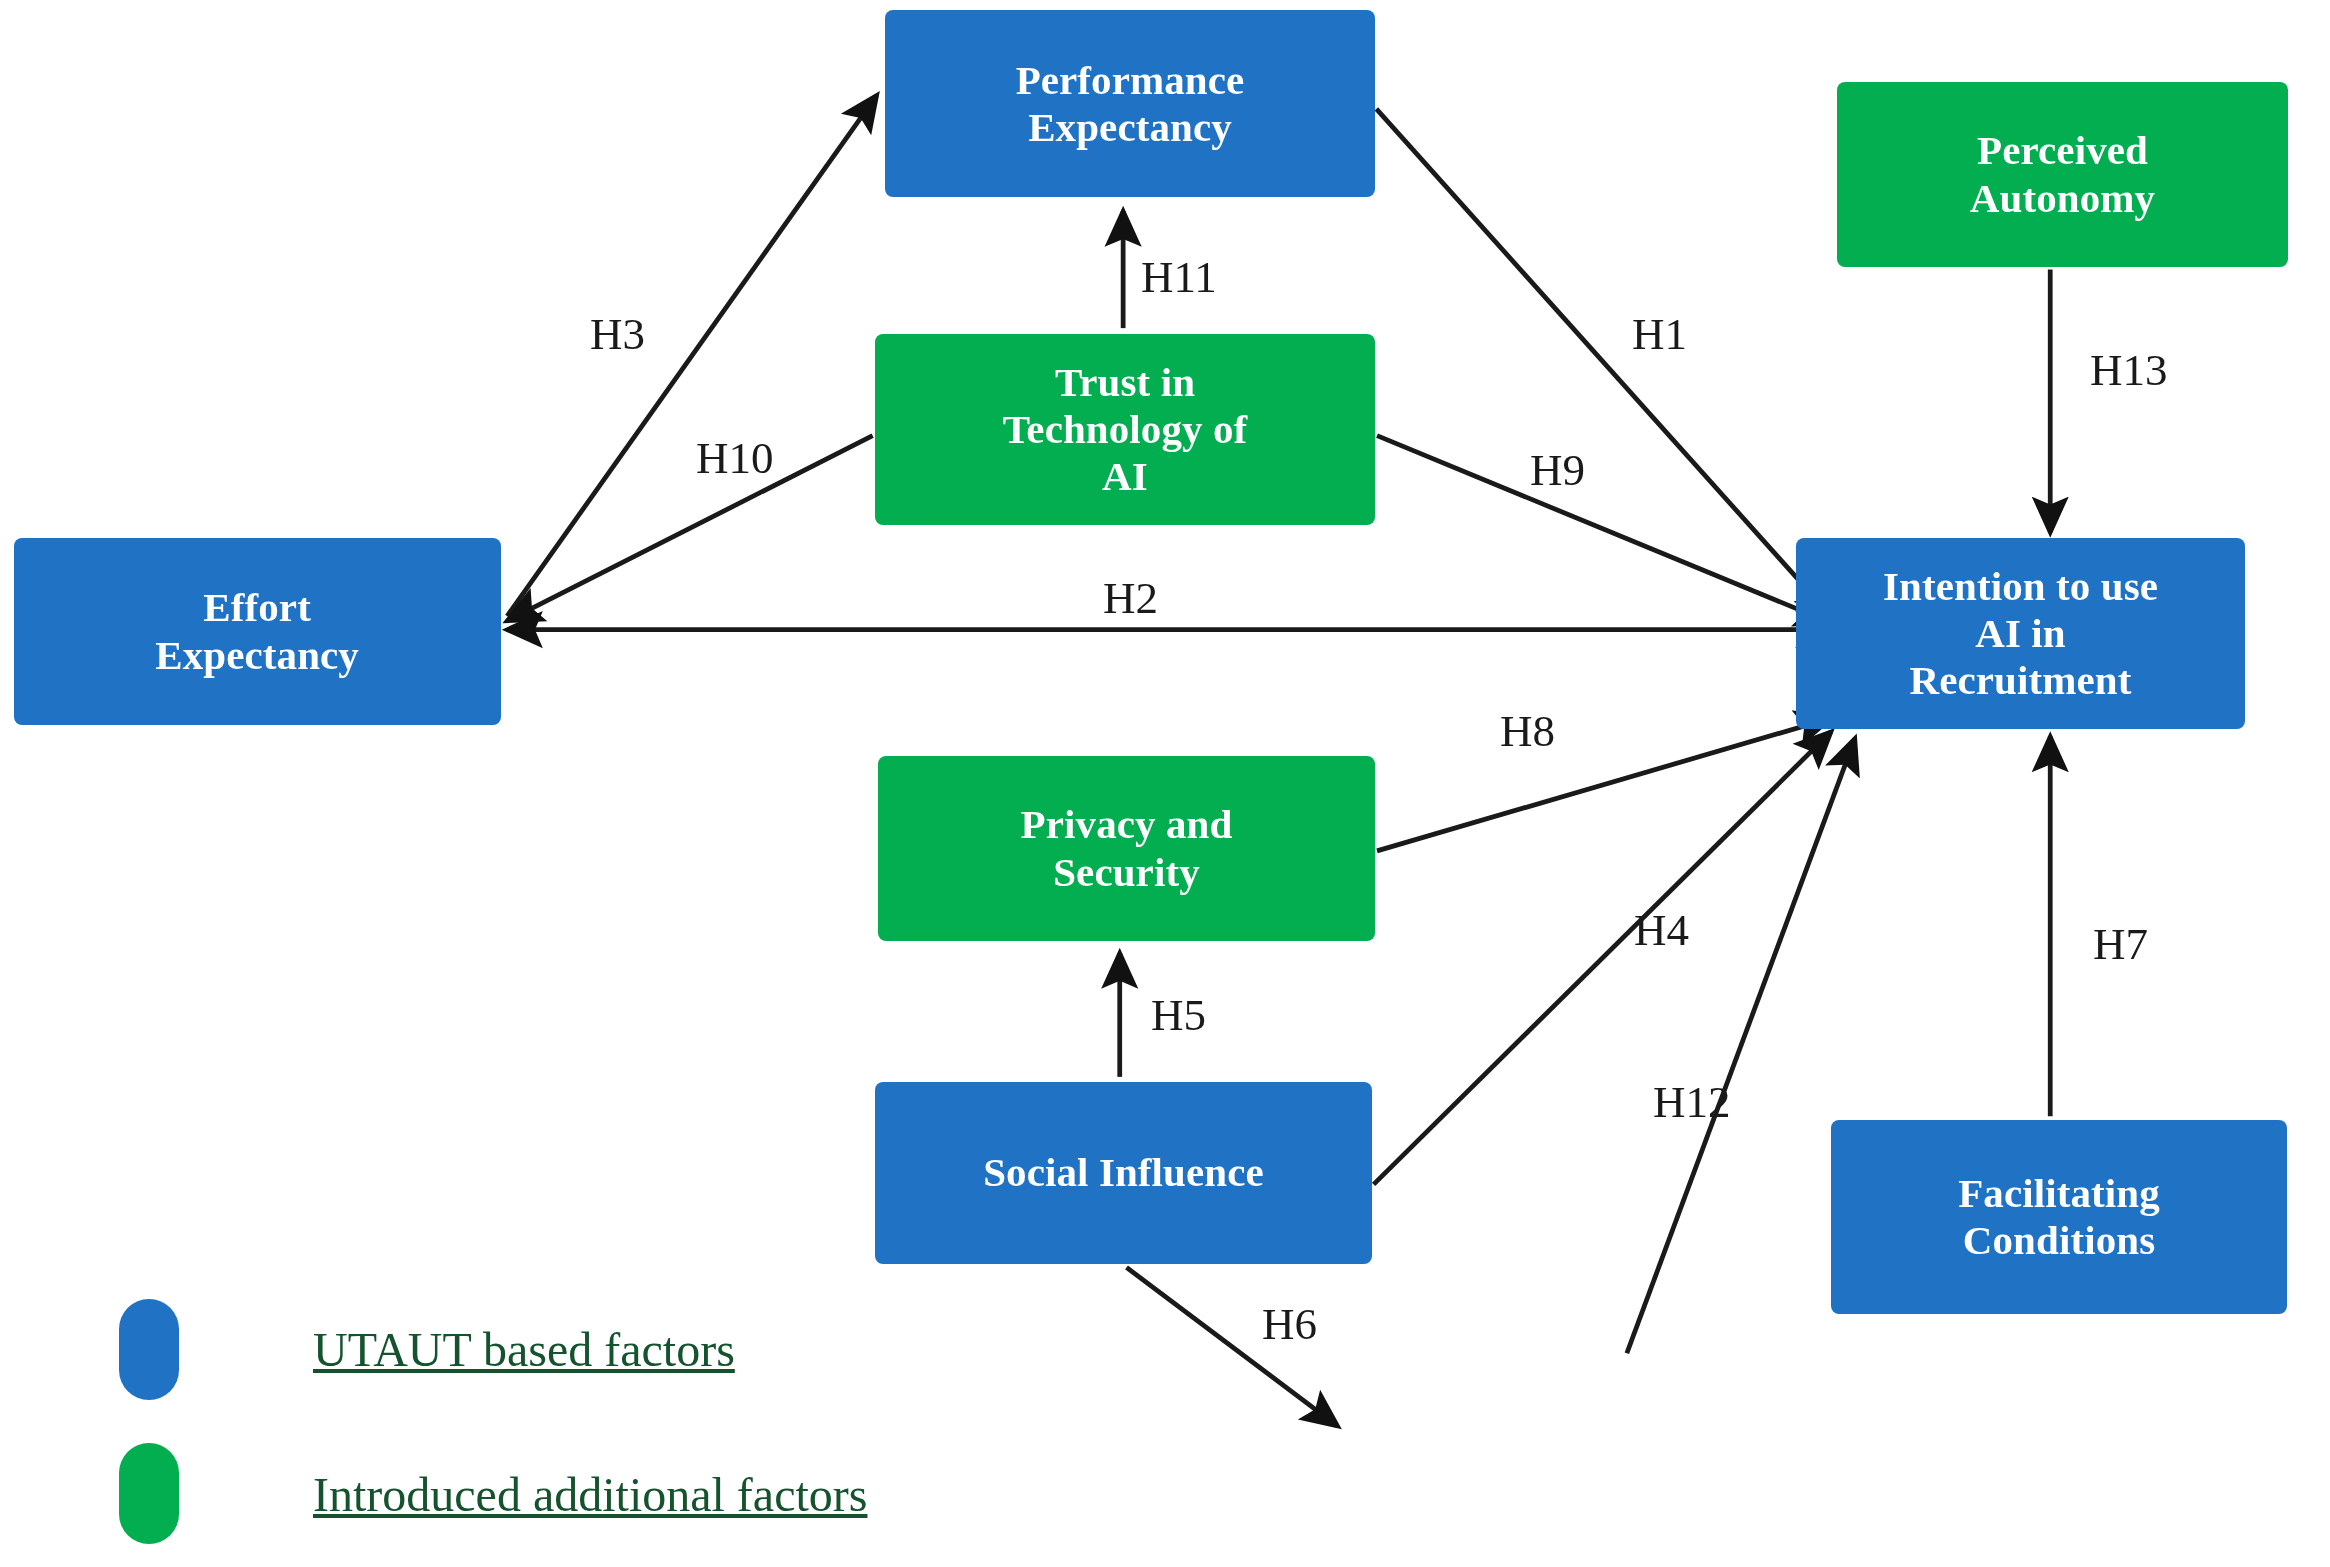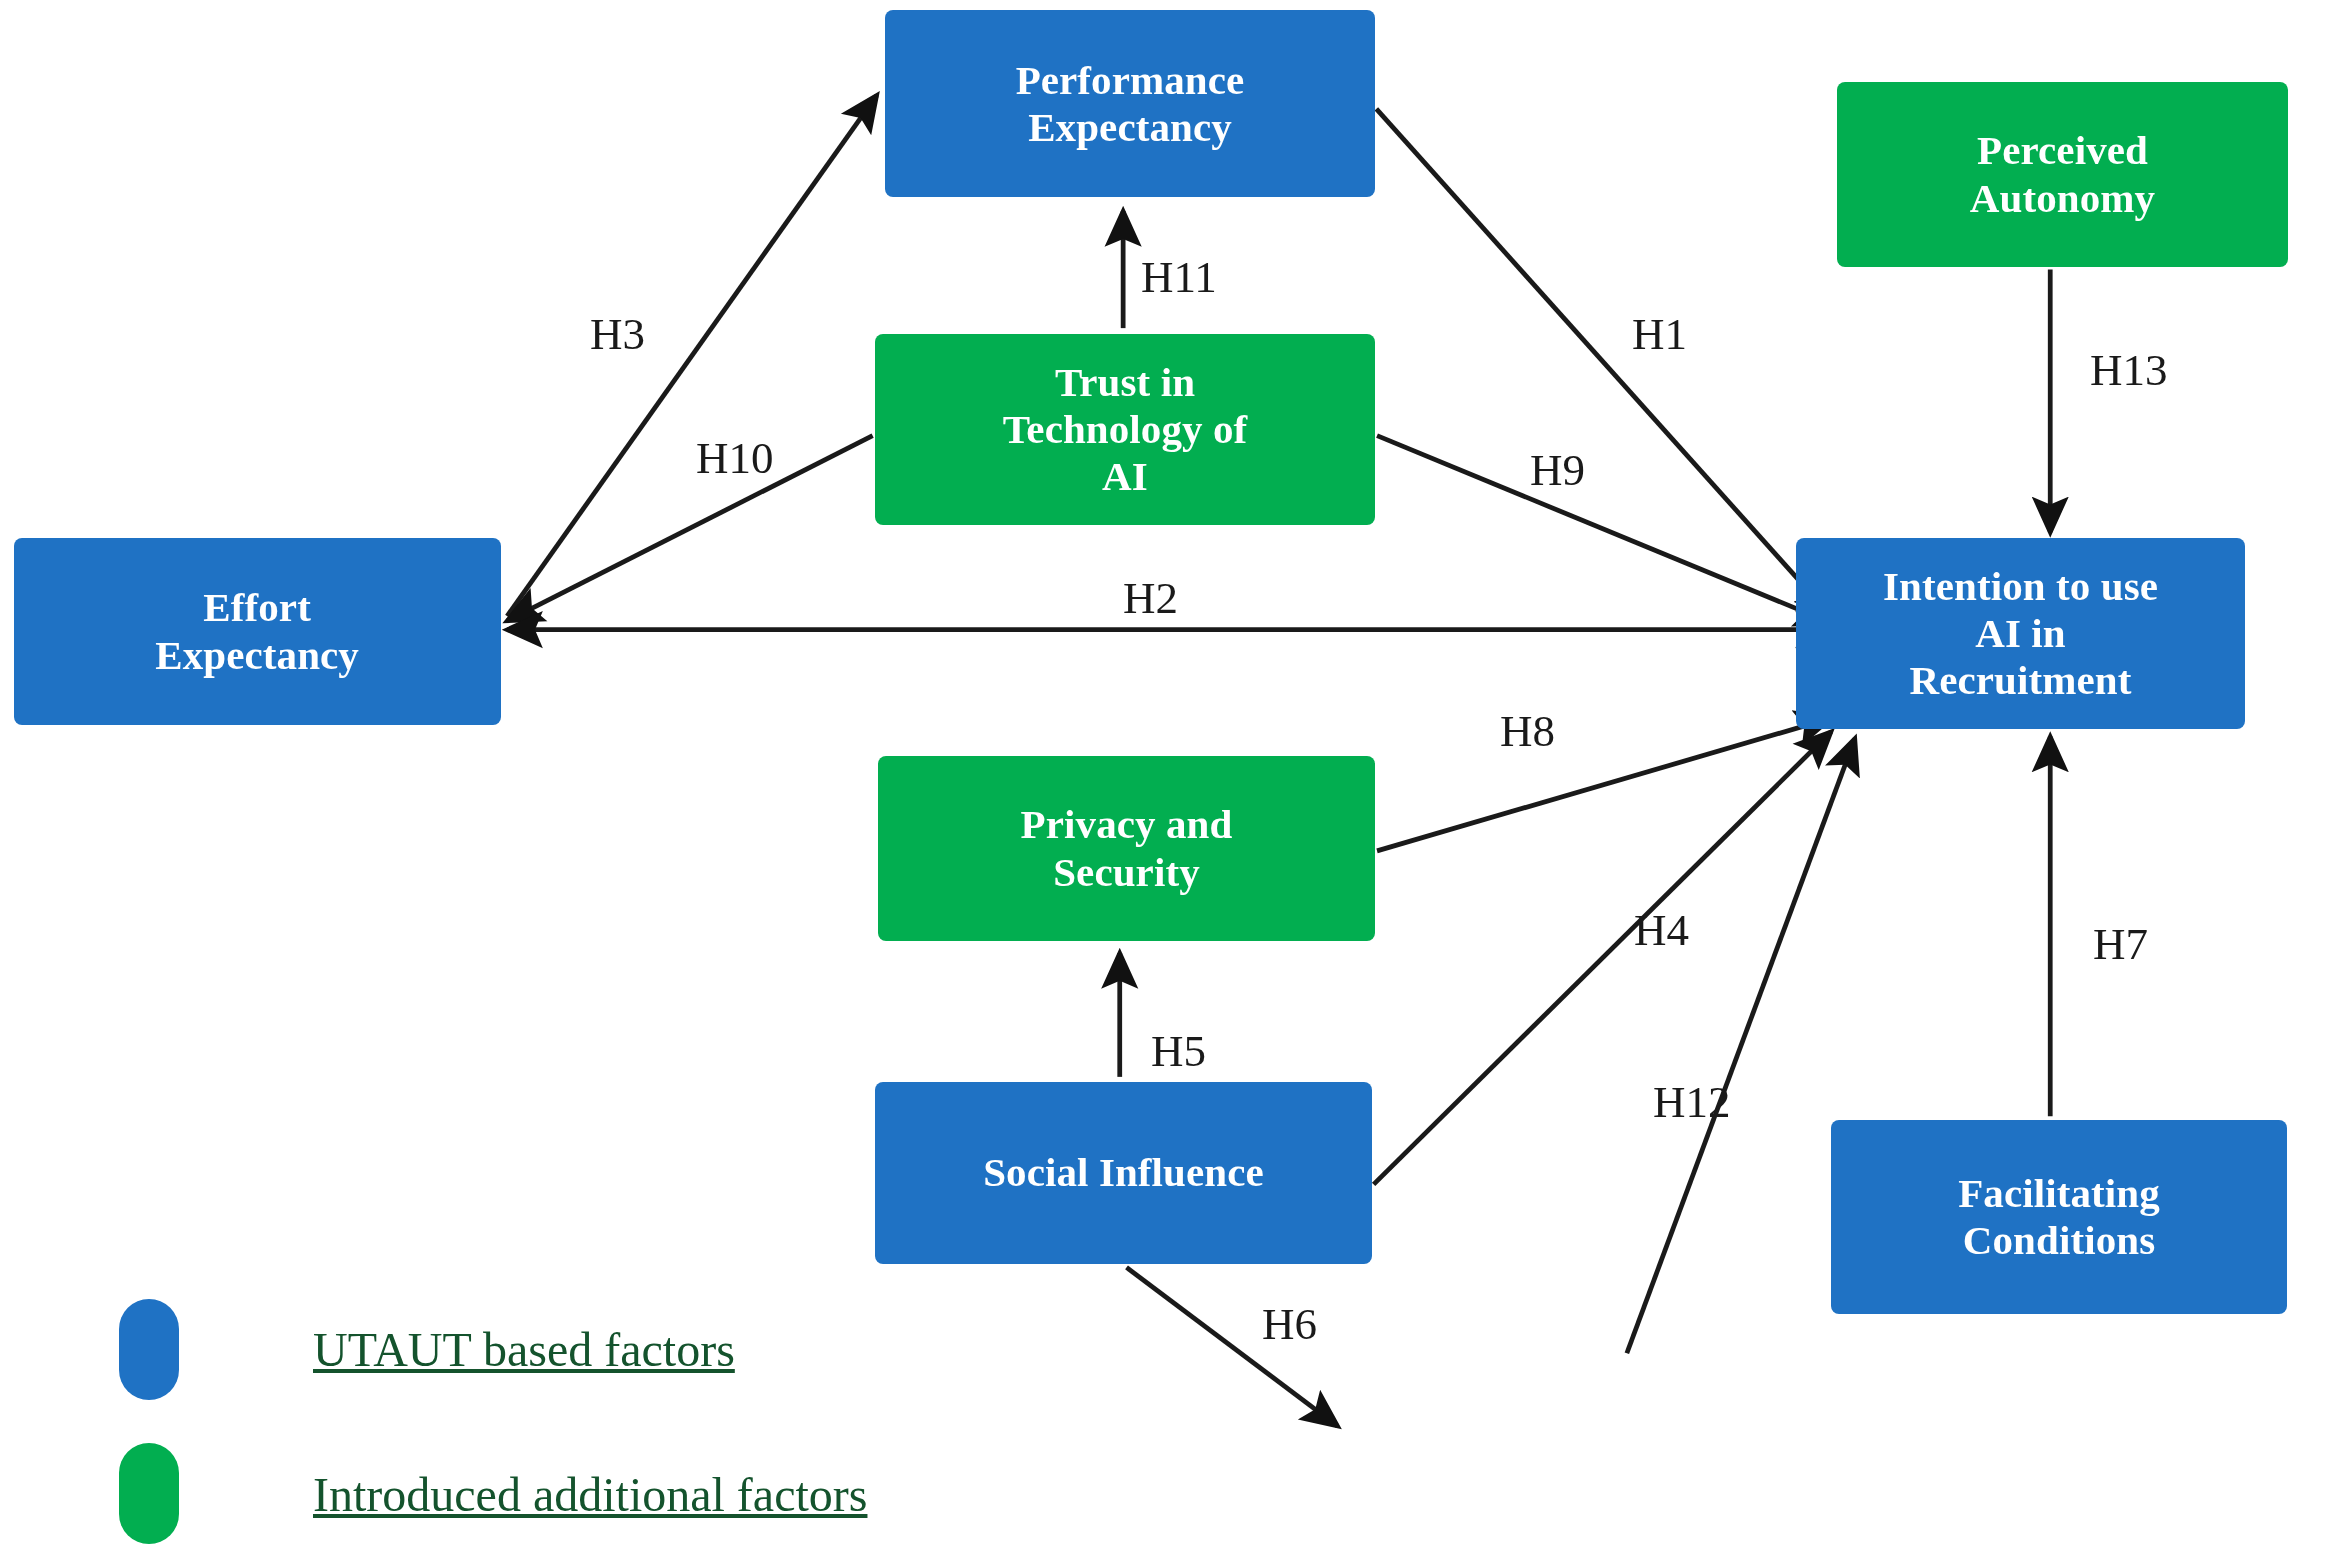--- a/index.html
+++ b/index.html
@@ -151,24 +151,24 @@
       <div>Conditions</div>
     </div>
   </div>
 
 
   <div class="hlabel" style="left:590px;top:308px;">H3</div>
   <div class="hlabel" style="left:696px;top:432px;">H10</div>
   <div class="hlabel" style="left:1141px;top:251px;">H11</div>
   <div class="hlabel" style="left:1632px;top:308px;">H1</div>
   <div class="hlabel" style="left:1530px;top:444px;">H9</div>
-  <div class="hlabel" style="left:1103px;top:572px;margin-left:20px;">H2</div>
+  <div class="hlabel" style="left:1103px;top:572px;">H2</div>
   <div class="hlabel" style="left:2090px;top:344px;">H13</div>
   <div class="hlabel" style="left:1500px;top:705px;">H8</div>
-  <div class="hlabel" style="left:1151px;top:989px;margin-top:36px;">H5</div>
+  <div class="hlabel" style="left:1151px;top:989px;">H5</div>
   <div class="hlabel" style="left:1634px;top:904px;">H4</div>
   <div class="hlabel" style="left:2093px;top:918px;">H7</div>
   <div class="hlabel" style="left:1653px;top:1076px;">H12</div>
   <div class="hlabel" style="left:1262px;top:1298px;">H6</div>
 
   <div class="legend-swatch blue" style="left:119px;top:1299px;width:60px;height:101px;"></div>
   <div class="legend-text" style="left:313px;top:1322px;">UTAUT based factors</div>
 
   <div class="legend-swatch green" style="left:119px;top:1443px;width:60px;height:101px;"></div>
   <div class="legend-text" style="left:313px;top:1467px;">Introduced additional factors</div>

